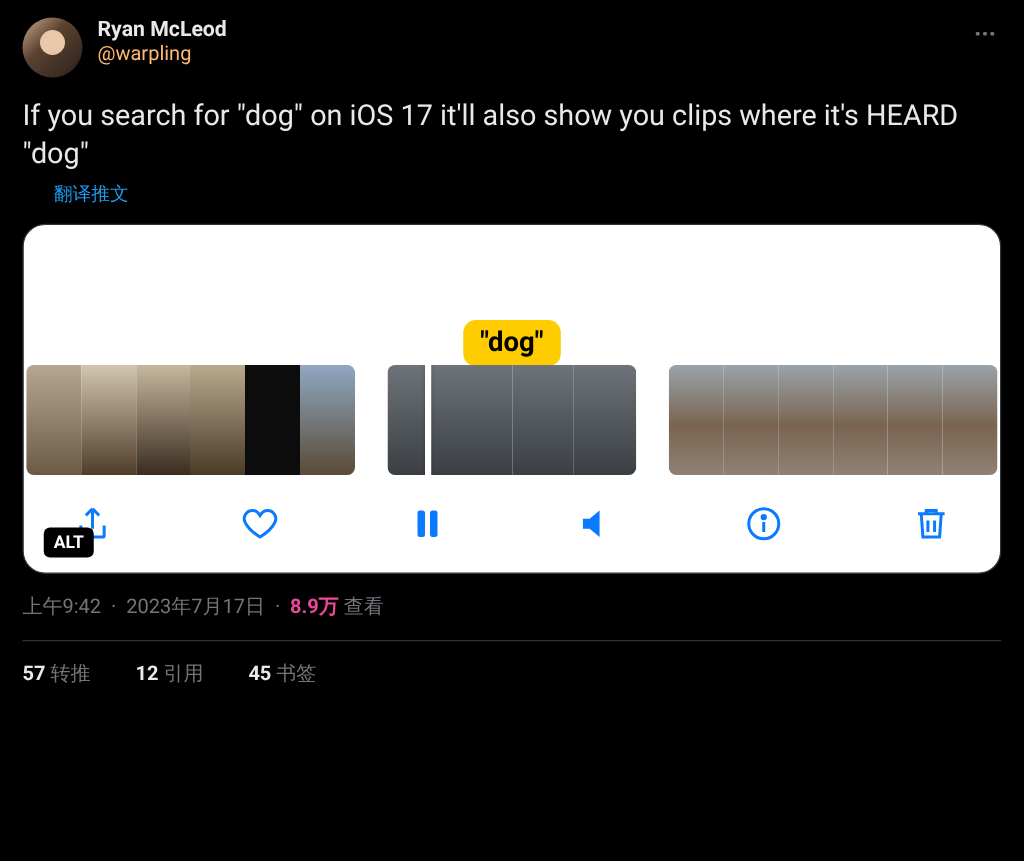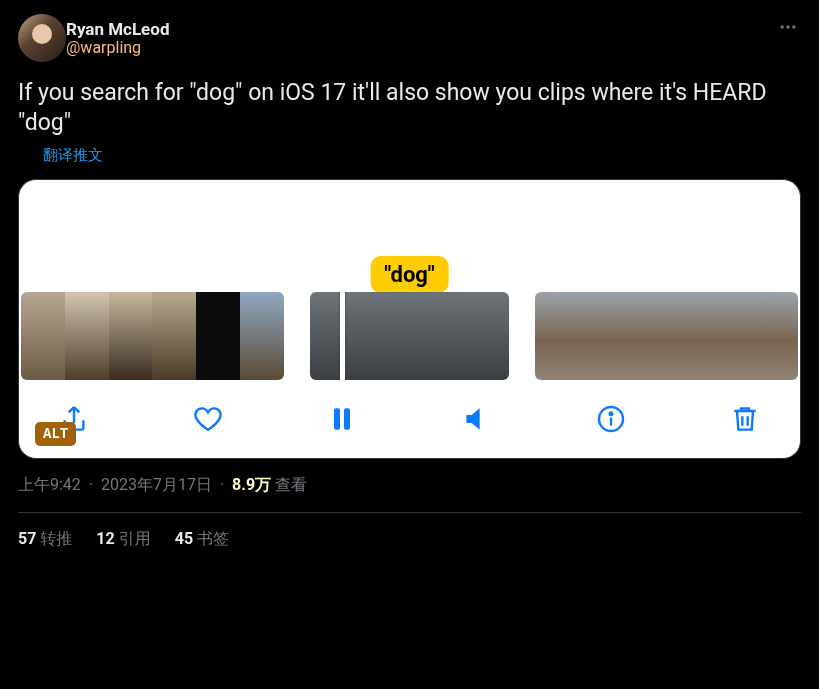--- a/index.html
+++ b/index.html
@@ -7,21 +7,22 @@
     width: 819px;
     height: 689px;
     background: #000;
     font-family: -apple-system, BlinkMacSystemFont, "Segoe UI", Roboto, Helvetica, Arial, sans-serif;
     color: #e7e9ea;
     padding: 14px 18px 0 18px;
     overflow: hidden;
   }
   .tweet-header {
     display: flex;
-    align-items: center;
+    align-items: flex-start;
+    gap: 12px;
     position: relative;
   }
   .avatar {
     width: 48px;
     height: 48px;
     border-radius: 50%;
     background: linear-gradient(135deg, #c9a98a 0%, #5b4332 40%, #2a1f18 100%);
     flex-shrink: 0;
     position: relative;
     overflow: hidden;
@@ -139,43 +140,42 @@
   .mbtn svg { width: 32px; height: 32px; stroke:#0a7aff; fill:none; stroke-width:1.8; }
   .mbtn.pause svg rect{ fill:#0a7aff; stroke:none;}
   .mbtn.mute svg path{ fill:#0a7aff; stroke:none;}
   .mbtn.info svg circle{ stroke:#0a7aff;}
   .mbtn.trash svg{ stroke:#0a7aff;}
 
   .alt-badge {
     position: absolute;
     left: 16px;
     bottom: 12px;
-    background: #a16207;
+    background: #000000;
     color: #fff;
     font-weight: 700;
     font-size: 14px;
     padding: 4px 8px;
     border-radius: 5px;
-    font-family: Liberation Mono, monospace;
   }
   .meta-line {
     margin-top: 16px;
     color: #71767b;
     font-size: 16px;
   }
   .meta-line .sep { margin: 0 4px; }
-  .meta-line .views-count { color: #fef9c3; font-weight:700; }
+  .meta-line .views-count { color: #ec4899; font-weight:700; }
   .divider {
     border: none;
     border-top: 1px solid #2f3336;
     margin-top: 16px;
   }
   .engagement {
     display: flex;
-    gap: 24px;
+    gap: 36px;
     margin-top: 16px;
     font-size: 16px;
     color: #71767b;
   }
   .engagement .count { color: #e7e9ea; font-weight:700; margin-right:4px; }
 </style>
 </head>
 <body>
 
 

